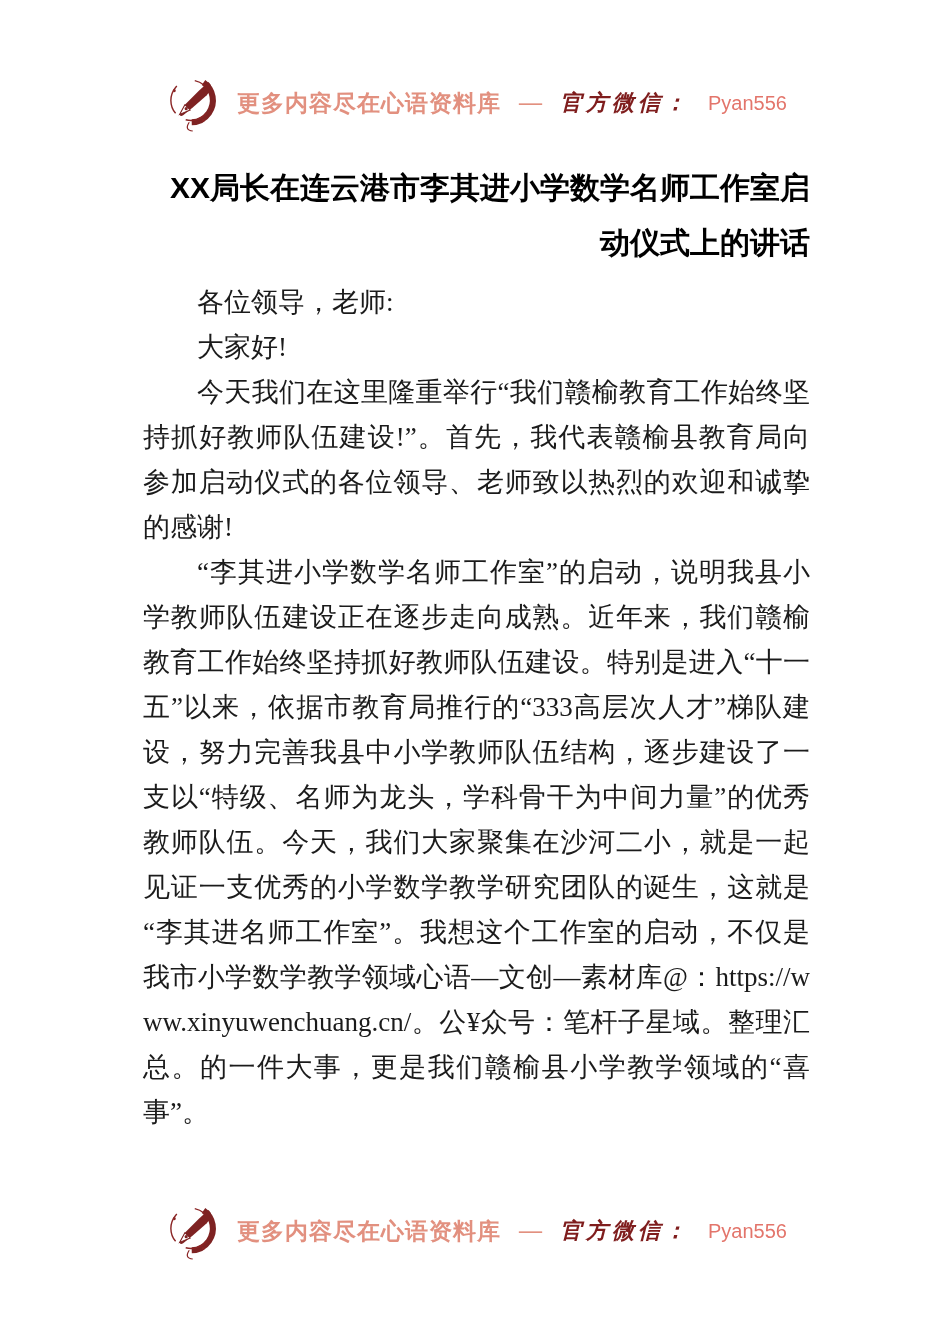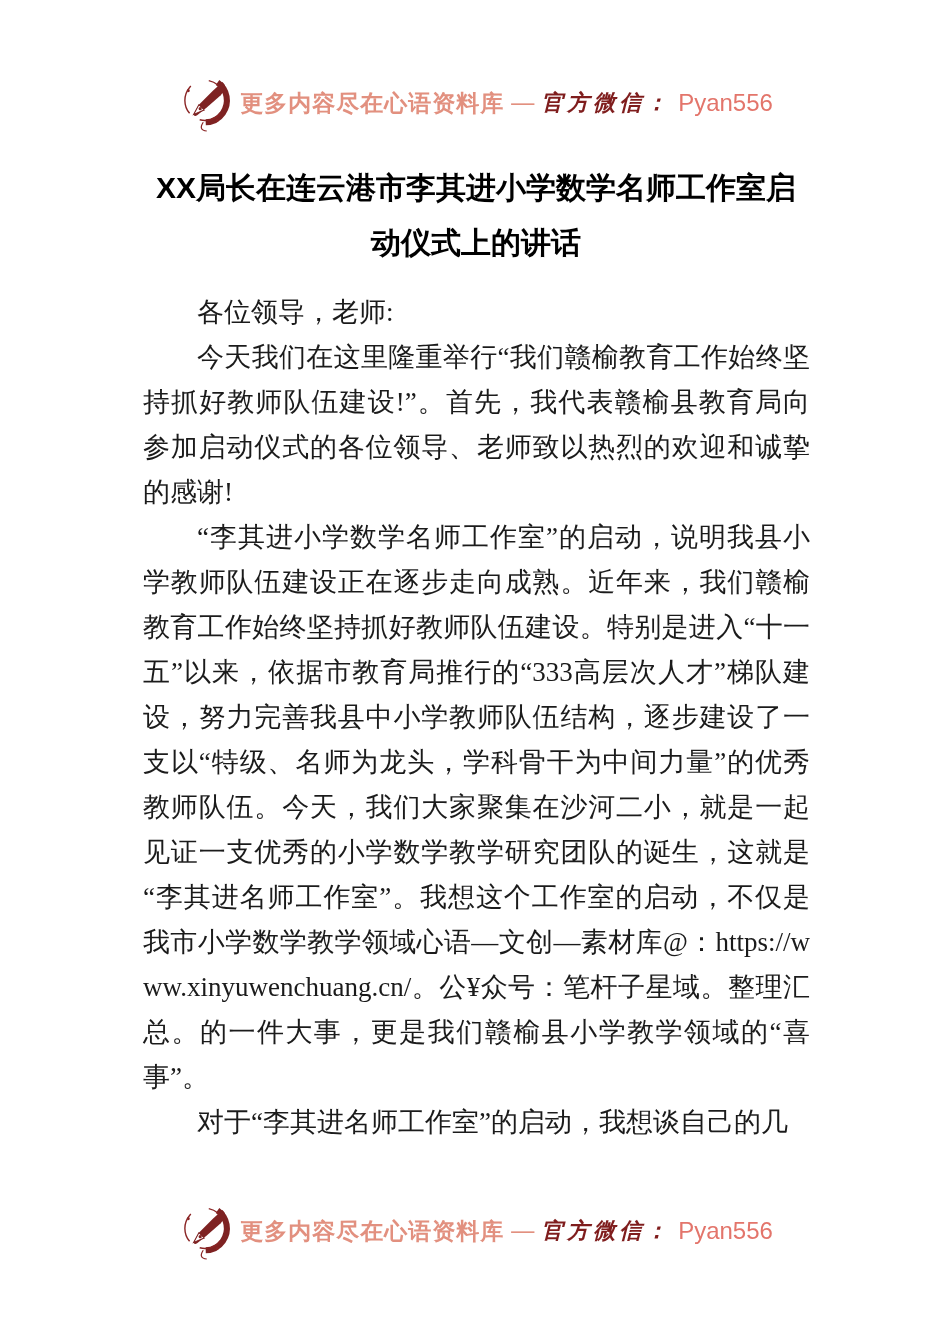--- a/index.html
+++ b/index.html
@@ -14,21 +14,21 @@
   }
 
   
   .watermark {
     position: absolute;
     left: 0;
     width: 100%;
     display: flex;
     justify-content: center;
     align-items: center;
-    gap: 7px;
+    gap: 18px;
     white-space: nowrap;
   }
   .watermark.top { top: 72px; }
   .watermark.bottom { top: 1200px; }
   .wm-logo { width: 56px; height: 62px; flex: 0 0 auto; }
   .wm-main {
     color: #E2907F;
     font-size: 23px;
     letter-spacing: 1px;
     font-weight: bold;
@@ -36,42 +36,42 @@
   .wm-sep { color: #E2907F; font-size: 23px; font-weight: bold; }
   .wm-label {
     color: #7f1d1d;
     font-size: 22px;
     letter-spacing: 4px;
     font-style: italic;
     font-weight: bold;
   }
   .wm-account {
     color: #E3756B;
-    font-size: 24px;
+    font-size: 20px;
     font-family: "Liberation Sans", "DejaVu Sans", sans-serif;
   }
 
   
   .doc-title {
     position: absolute;
     top: 160px;
     left: 142px;
     width: 668px;
-    text-align: center;
+    text-align: right;
     font-weight: 700;
     font-size: 30px;
     line-height: 55px;
     color: #000000;
     font-family: "Liberation Sans", "DejaVu Sans", sans-serif;
   }
 
   
   .doc-body {
     position: absolute;
-    top: 290px;
+    top: 280px;
     left: 143px;
     width: 667px;
     font-size: 27px;
     line-height: 45px;
     color: #1b1b1b;
     text-align: justify;
     text-justify: inter-character;
   }
   .doc-body p {
     margin: 0;
@@ -101,23 +101,23 @@
     <span class="wm-main">更多内容尽在心语资料库</span>
       <span class="wm-sep">—</span>
       <span class="wm-label">官方微信：</span>
       <span class="wm-account">Pyan556</span>
   </div>
 
   <div class="doc-title">XX局长在连云港市李其进小学数学名师工作室启动仪式上的讲话</div>
 
   <div class="doc-body">
     <p>各位领导，老师:</p>
+    <p>大家好!</p>
     <p>今天我们在这里隆重举行“我们赣榆教育工作始终坚持抓好教师队伍建设!”。首先，我代表赣榆县教育局向参加启动仪式的各位领导、老师致以热烈的欢迎和诚挚的感谢!</p>
     <p>“李其进小学数学名师工作室”的启动，说明我县小学教师队伍建设正在逐步走向成熟。近年来，我们赣榆教育工作始终坚持抓好教师队伍建设。特别是进入“十一五”以来，依据市教育局推行的“333高层次人才”梯队建设，努力完善我县中小学教师队伍结构，逐步建设了一支以“特级、名师为龙头，学科骨干为中间力量”的优秀教师队伍。今天，我们大家聚集在沙河二小，就是一起见证一支优秀的小学数学教学研究团队的诞生，这就是“李其进名师工作室”。我想这个工作室的启动，不仅是我市小学数学教学领域心语—文创—素材库@：https://www.xinyuwenchuang.cn/。公¥众号：笔杆子星域。整理汇总。的一件大事，更是我们赣榆县小学教学领域的“喜事”。</p>
-    <p>对于“李其进名师工作室”的启动，我想谈自己的几</p>
   </div>
 
   <div class="watermark bottom">
     <span class="wm-logo">
       <svg viewBox="0 0 64 70" width="56" height="62" aria-hidden="true">
         <circle cx="32" cy="32" r="25" fill="none" stroke="#7E2222" stroke-width="7" stroke-dasharray="62 96" transform="rotate(-55 32 32)"></circle>
         <circle cx="32" cy="32" r="23" fill="none" stroke="#8A2424" stroke-width="1.6" stroke-dasharray="26 14 34 22 18 30" transform="rotate(40 32 32)"></circle>
         <path d="M52 11 Q59 17 50 26 L34 40 L23 49 Q20 51 19 48 L25 37 L41 21 Z" fill="#7E2222"></path>
         <path d="M25 37 L19 48 L31 43 Z" fill="#ffffff" stroke="#7E2222" stroke-width="1.2"></path>
         <circle cx="26.5" cy="41.5" r="1.8" fill="#7E2222"></circle>

